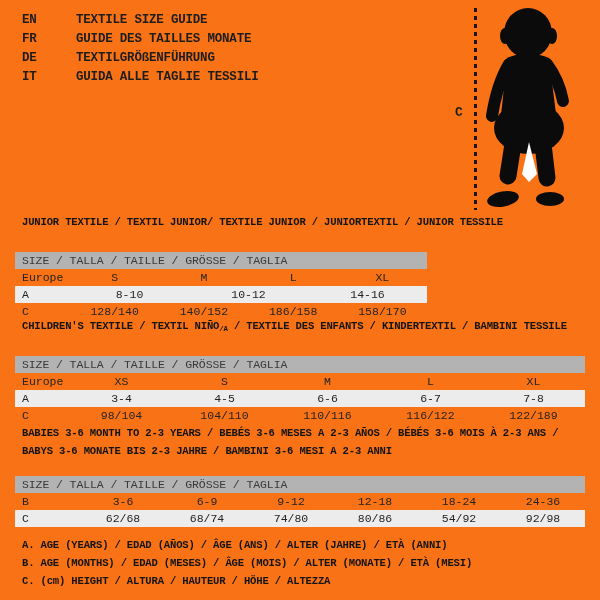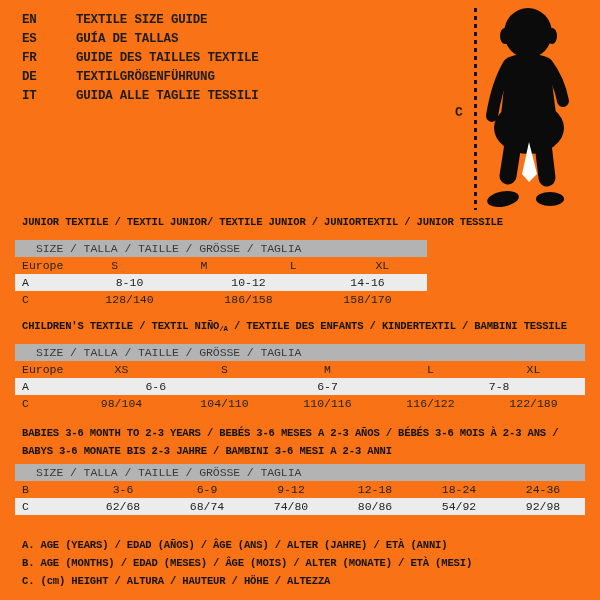--- a/index.html
+++ b/index.html
@@ -24,21 +24,21 @@
          transform:scaleX(.92);transform-origin:0 50%;}
   #title1{top:215px;}
   #title2{top:319px;}
   #title3{top:424px;line-height:18px;}
   #title3 span{display:block;}
   .sub{font-size:8px;vertical-align:-2px;}
 
   
   .t{position:absolute;left:15px;font-size:11.5px;}
   .t .bar{height:17px;line-height:17px;background:#b3b3b3;color:#3a3a3a;
-          padding-left:21px;letter-spacing:-0.1px;white-space:nowrap;}
+          padding-left:7px;letter-spacing:-0.1px;white-space:nowrap;margin-top:12px;}
   .t .row{display:flex;height:17px;line-height:17px;color:#242424;}
   .t .lbl{flex:0 0 48px;padding-left:7px;text-align:left;}
   .t .cell{flex:1 1 0;text-align:center;}
   .t .shade{background:#ececec;}
   #table1{top:240px;width:412px;}
   #table2{top:344px;width:570px;}
   #table3{top:464px;width:570px;}
   #table3 .lbl{flex:0 0 59px;}
 
   
@@ -51,26 +51,22 @@
 <body>
 
 <div class="canvas">
 
   <div class="langs">
     <div class="lang-row">
       <span class="lang-code">EN</span>
       <span class="lang-label">TEXTILE SIZE GUIDE</span>
     </div>
     <div class="lang-row">
-      <span class="lang-code">ES</span>
-      <span class="lang-label">GUÍA DE TALLAS</span>
-    </div>
-    <div class="lang-row">
       <span class="lang-code">FR</span>
-      <span class="lang-label">GUIDE DES TAILLES TEXTILE</span>
+      <span class="lang-label">GUIDE DES TAILLES MONATE</span>
     </div>
     <div class="lang-row">
       <span class="lang-code">DE</span>
       <span class="lang-label">TEXTILGRÖßENFÜHRUNG</span>
     </div>
     <div class="lang-row">
       <span class="lang-code">IT</span>
       <span class="lang-label">GUIDA ALLE TAGLIE TESSILI</span>
     </div>
   </div>
@@ -112,40 +108,43 @@
     </div>
     <div class="row shade">
       <span class="lbl">A</span>
       <span class="cell">8-10</span>
       <span class="cell">10-12</span>
       <span class="cell">14-16</span>
     </div>
     <div class="row">
       <span class="lbl">C</span>
       <span class="cell">128/140</span>
+      <span class="cell">140/152</span>
       <span class="cell">186/158</span>
       <span class="cell">158/170</span>
     </div>
   </div>
 
   <div class="title" id="title2">
     <span>CHILDREN'S TEXTILE / TEXTIL NIÑO</span><span class="sub">/A</span><span> / TEXTILE DES ENFANTS / KINDERTEXTIL / BAMBINI TESSILE</span>
   </div>
   <div class="t" id="table2">
     <div class="bar">SIZE / TALLA / TAILLE / GRÖSSE / TAGLIA</div>
     <div class="row">
       <span class="lbl">Europe</span>
       <span class="cell">XS</span>
       <span class="cell">S</span>
       <span class="cell">M</span>
       <span class="cell">L</span>
       <span class="cell">XL</span>
     </div>
     <div class="row shade">
       <span class="lbl">A</span>
+      <span class="cell">3-4</span>
+      <span class="cell">4-5</span>
       <span class="cell">6-6</span>
       <span class="cell">6-7</span>
       <span class="cell">7-8</span>
     </div>
     <div class="row">
       <span class="lbl">C</span>
       <span class="cell">98/104</span>
       <span class="cell">104/110</span>
       <span class="cell">110/116</span>
       <span class="cell">116/122</span>

